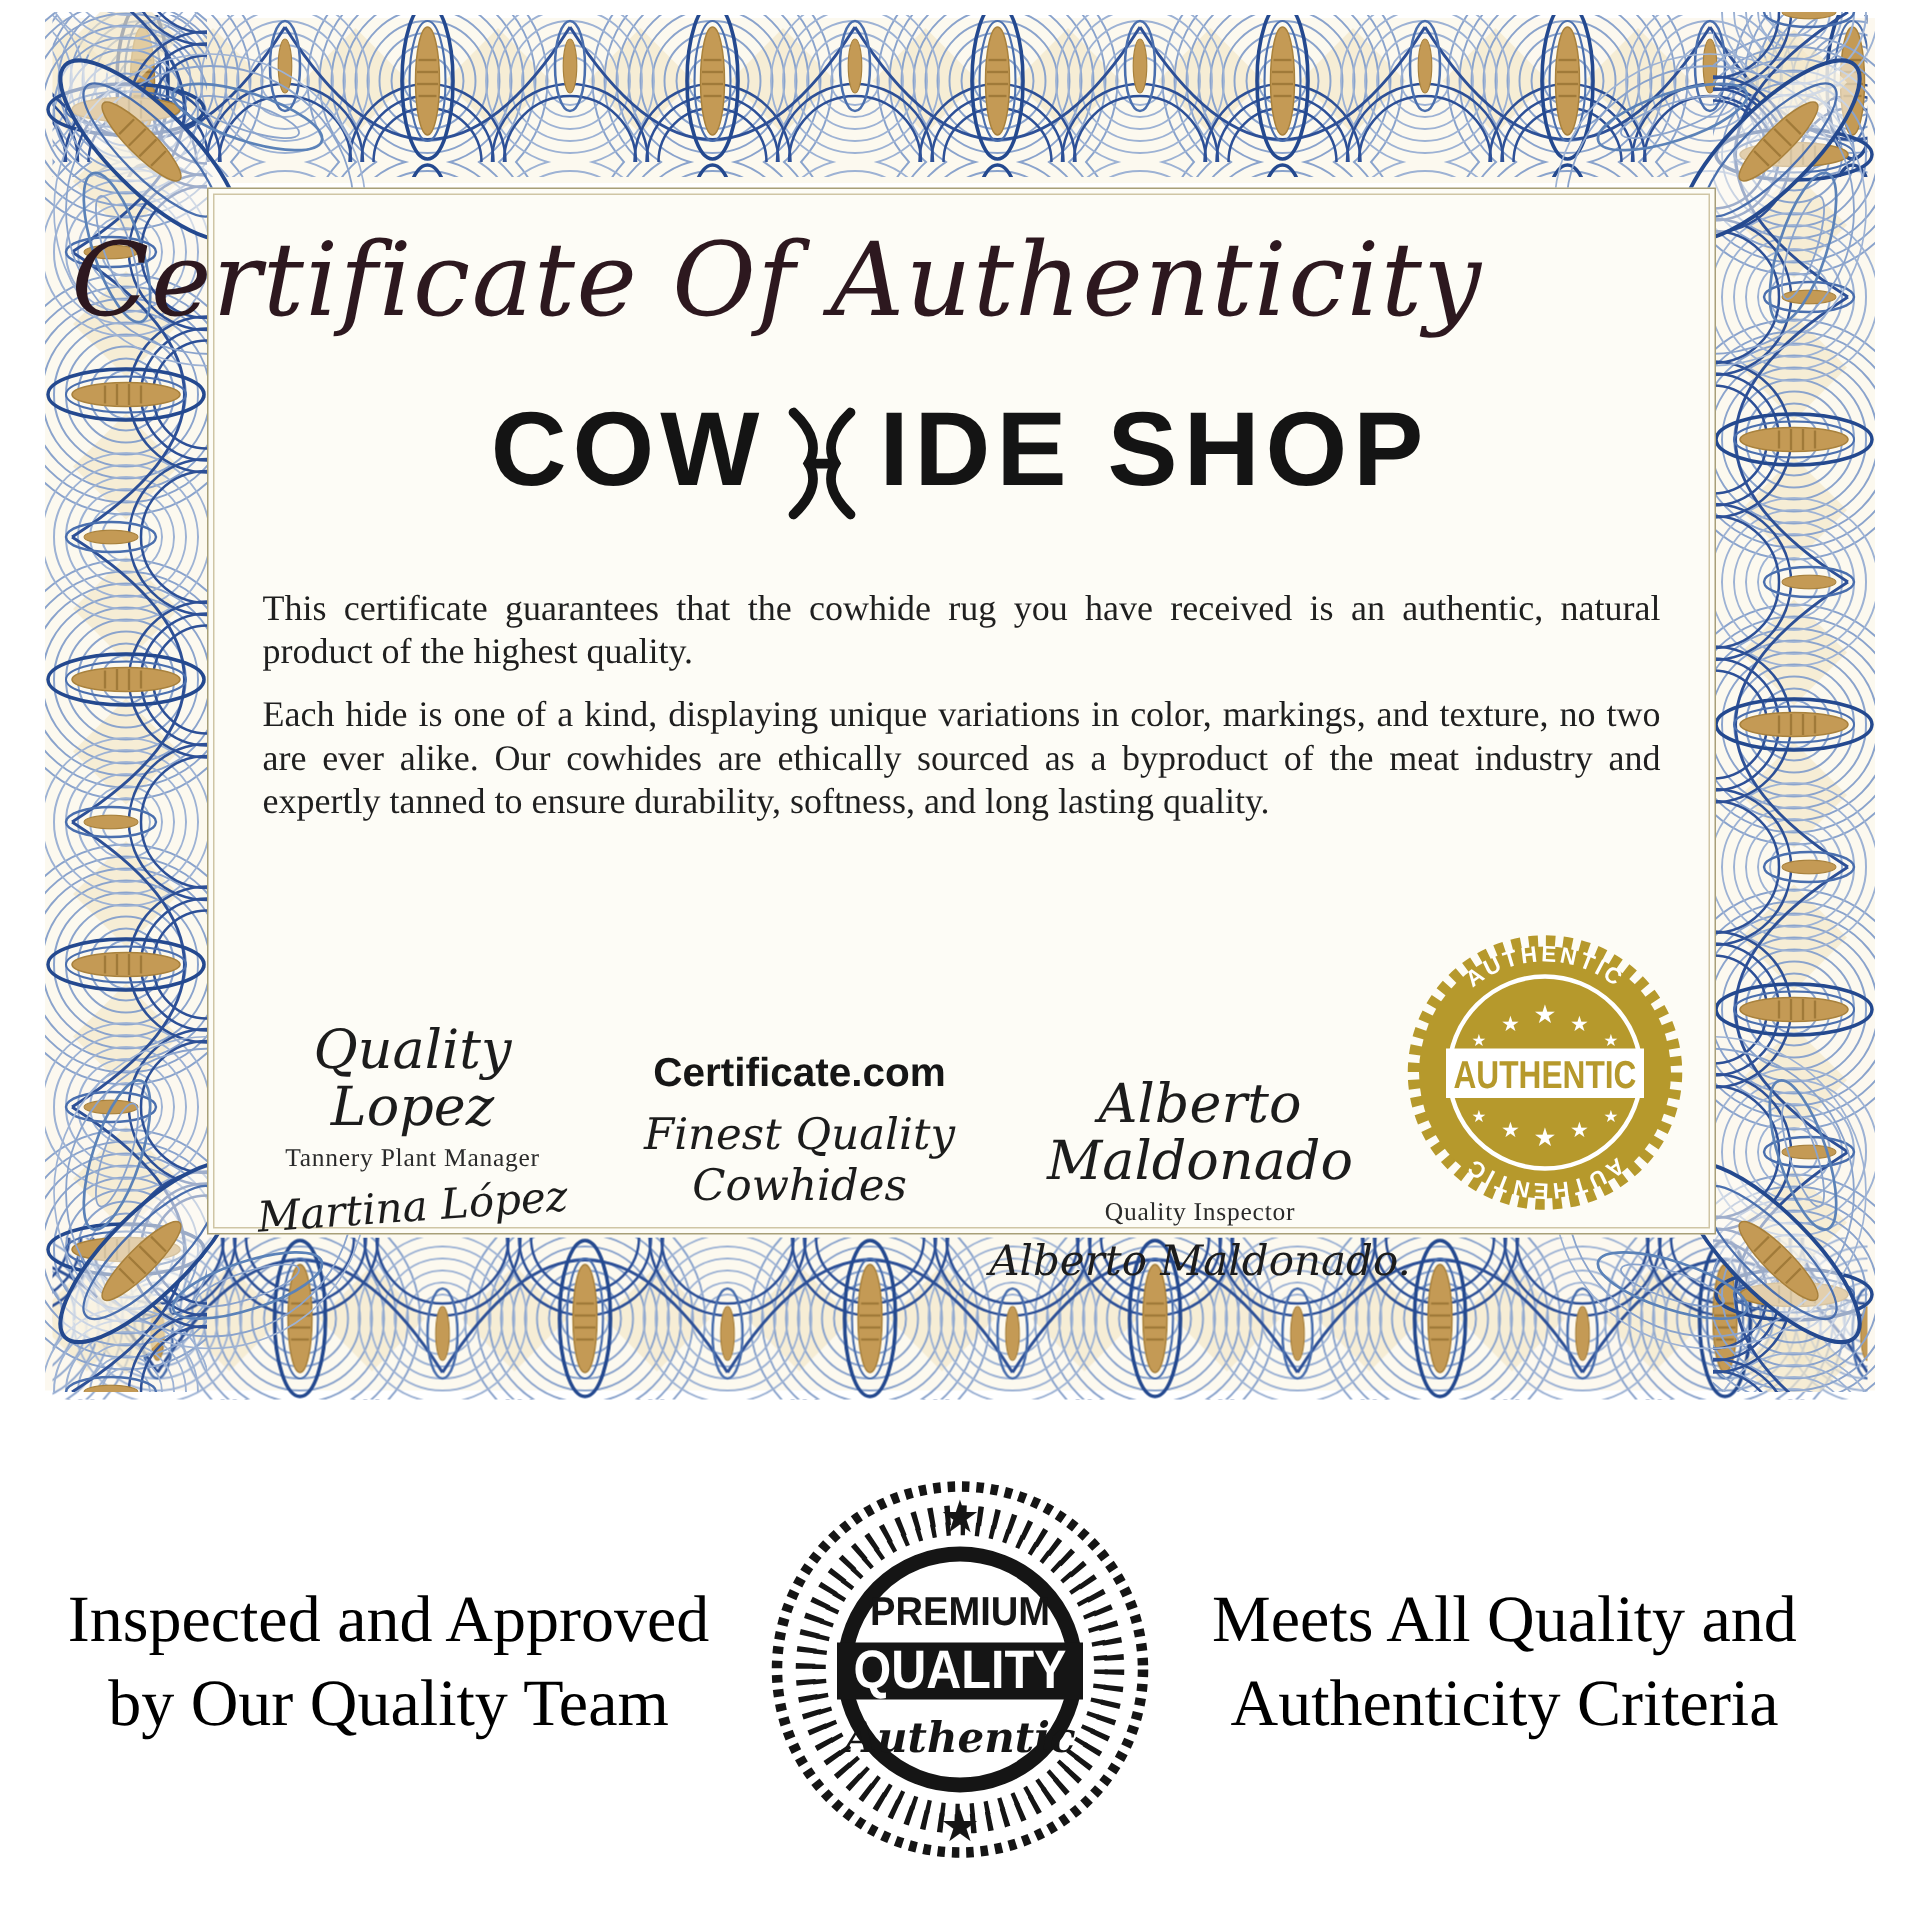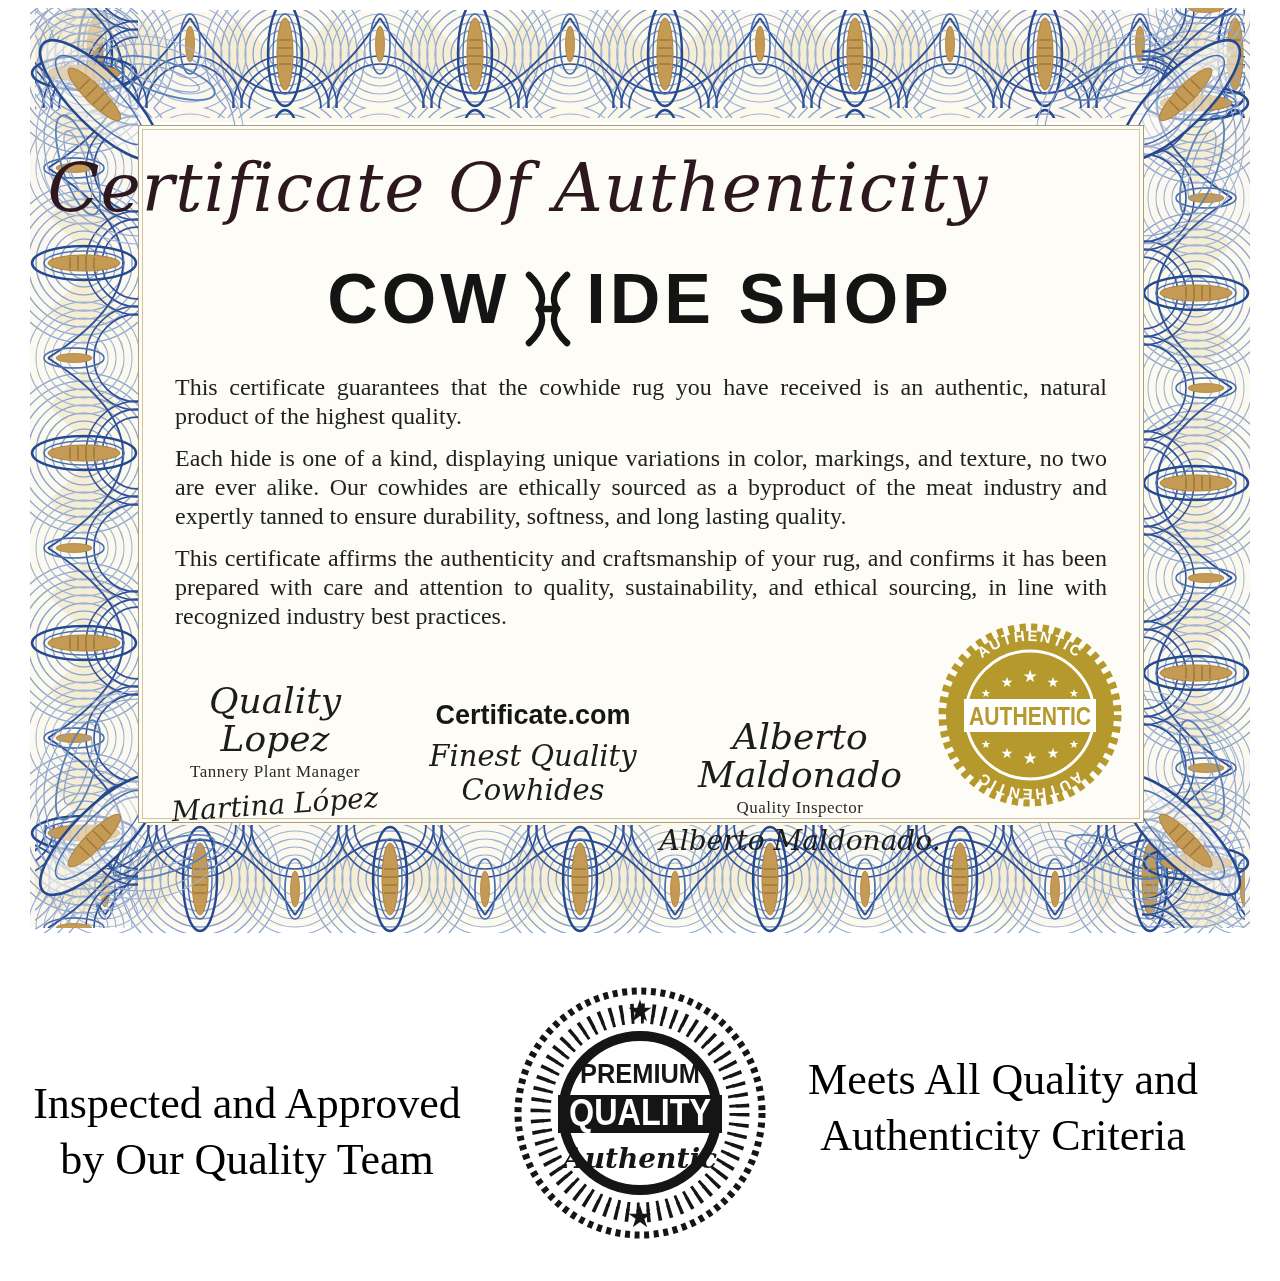--- a/index.html
+++ b/index.html
@@ -14,40 +14,40 @@
   .cert-title{position:absolute;left:0;top:148px;width:1036px;text-align:center;
               font-family:"DejaVu Serif",serif;font-style:italic;font-weight:500;
               font-size:68px;color:#2d181f;letter-spacing:1px;}
   
   .brand-row{position:absolute;left:0;top:264px;width:1280px;display:flex;
              justify-content:center;align-items:flex-start;}
   .brand-txt{font-family:"Liberation Sans",sans-serif;font-weight:700;font-size:70px;
              color:#141414;letter-spacing:4px;line-height:1;}
   .brand-glyph{width:60px;height:78px;margin:0 8px;transform:translateY(6px);}
   
-  .paragraphs{position:absolute;left:175px;top:373px;width:932px;
+  .paragraphs{position:absolute;left:175px;top:392px;width:932px;
               font-family:"Liberation Serif",serif;font-size:24px;line-height:29px;
               color:#1f1f1f;text-align:justify;}
   .paragraphs p{margin:0 0 13px 0;}
   
   .sig-block{position:absolute;text-align:center;color:#1c1c1c;}
   .sig-name{font-family:"DejaVu Serif",serif;font-style:italic;font-size:36px;line-height:1.05;}
   .sig-role{font-family:"Liberation Serif",serif;font-size:17px;letter-spacing:.5px;margin-top:4px;color:#2a2a2a;}
   .sig-hand{font-family:"DejaVu Serif",serif;font-style:italic;font-size:28px;margin-top:6px;}
   .sig-hand.tilt{transform:rotate(-4deg);}
   .sig-site{font-family:"Liberation Sans",sans-serif;font-weight:700;font-size:27px;color:#161616;}
   .sig-tagline{font-family:"DejaVu Serif",serif;font-style:italic;font-size:29px;margin-top:8px;color:#1c1c1c;}
   .block-left{left:150px;top:682px;width:250px;}
   .block-center{left:398px;top:700px;width:270px;}
   .block-right{left:655px;top:676px;width:290px;margin-top:42px;}
   .gold-seal{position:absolute;left:937px;top:620px;}
   
   .foot-text{position:absolute;font-family:"Liberation Serif",serif;font-size:44px;
              line-height:56px;color:#000;text-align:center;}
-  .foot-left{left:12px;top:1052px;width:470px;margin-top:24px;}
+  .foot-left{left:24px;top:1052px;width:470px;}
   .foot-right{left:788px;top:1052px;width:430px;}
   .quality-badge{position:absolute;left:513px;top:986px;}
 </style>
 </head>
 <body>
 
 <div class="page">
 
   <svg class="border-svg" width="1280" height="935" viewBox="0 0 1280 935" aria-hidden="true">
     <defs>
@@ -176,21 +176,20 @@
         <path d="M49,4 C34,18 34,30 39,38 C34,46 34,58 49,72"></path>
         <path d="M21,38 L39,38"></path>
       </g>
     </svg>
     <span class="brand-txt">IDE SHOP</span>
   </div>
 
   <div class="paragraphs">
     <p>This certificate guarantees that the cowhide rug you have received is an authentic, natural product of the highest quality.</p>
     <p>Each hide is one of a kind, displaying unique variations in color, markings, and texture, no two are ever alike. Our cowhides are ethically sourced as a byproduct of the meat industry and expertly tanned to ensure durability, softness, and long lasting quality.</p>
-    <p>This certificate affirms the authenticity and craftsmanship of your rug, and confirms it has been prepared with care and attention to quality, sustainability, and ethical sourcing, in line with recognized industry best practices.</p>
   </div>
 
   <div class="sig-block block-left">
     <div class="sig-name">Quality Lopez</div>
     <div class="sig-role">Tannery Plant Manager</div>
     <div class="sig-hand tilt">Martina López</div>
   </div>
 
   <div class="sig-block block-center">
     <div class="sig-site">Certificate.com</div>

